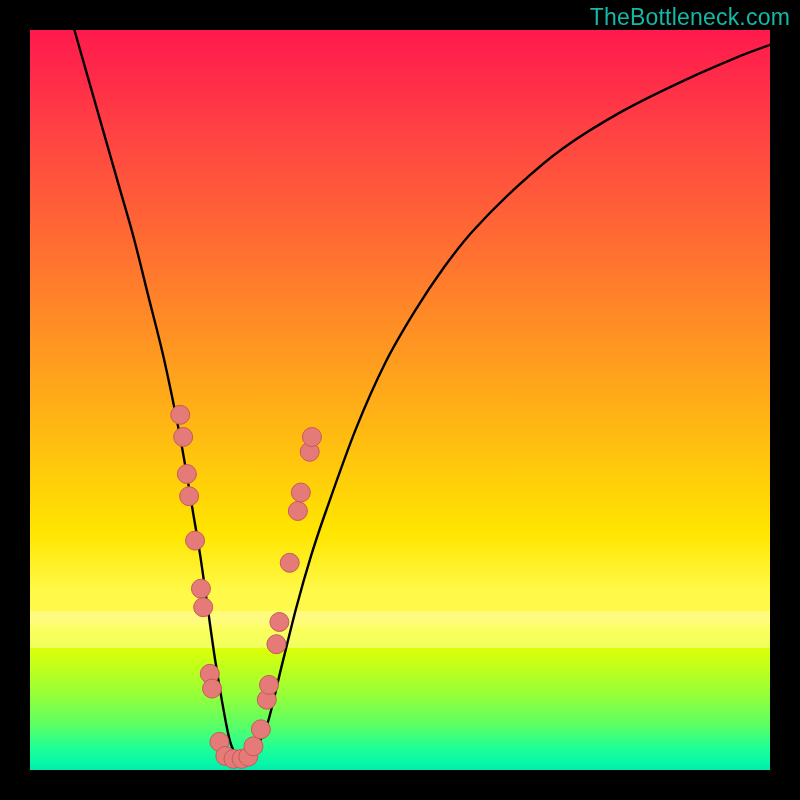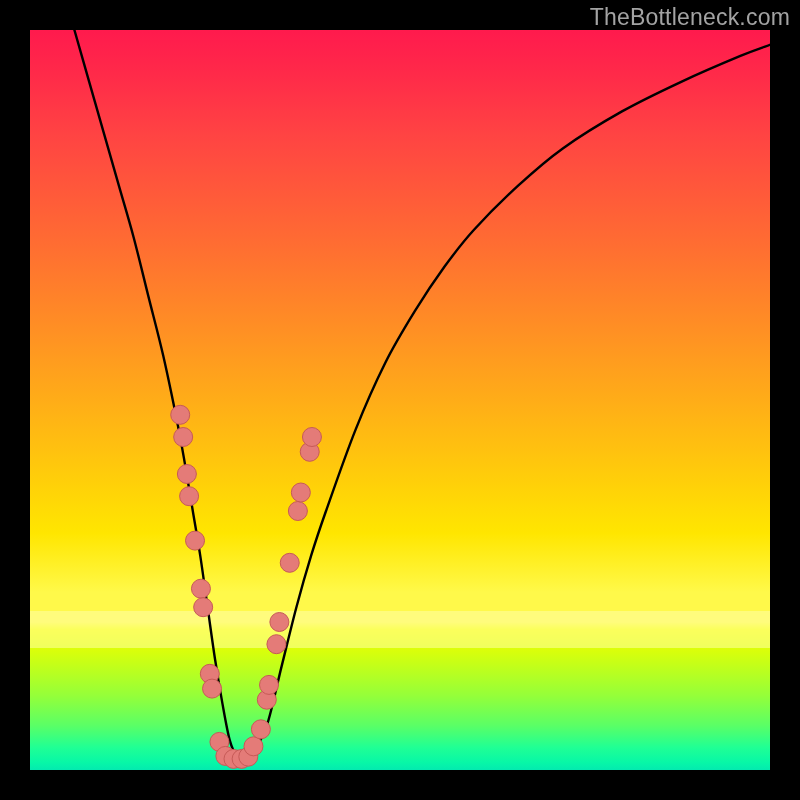--- a/index.html
+++ b/index.html
@@ -46,21 +46,21 @@
     top: 78.5%;
     height: 5%;
     background: #ffffa8;
     opacity: 0.55;
     pointer-events: none;
   }
   .watermark {
     position: absolute;
     top: 4px;
     right: 10px;
-    color: #a3a3a3;
+    color: #14b8a6;
     font-size: 23px;
     font-weight: 500;
     letter-spacing: 0.2px;
     user-select: none;
   }
   svg {
     position: absolute;
     left: 0;
     top: 0;
   }

